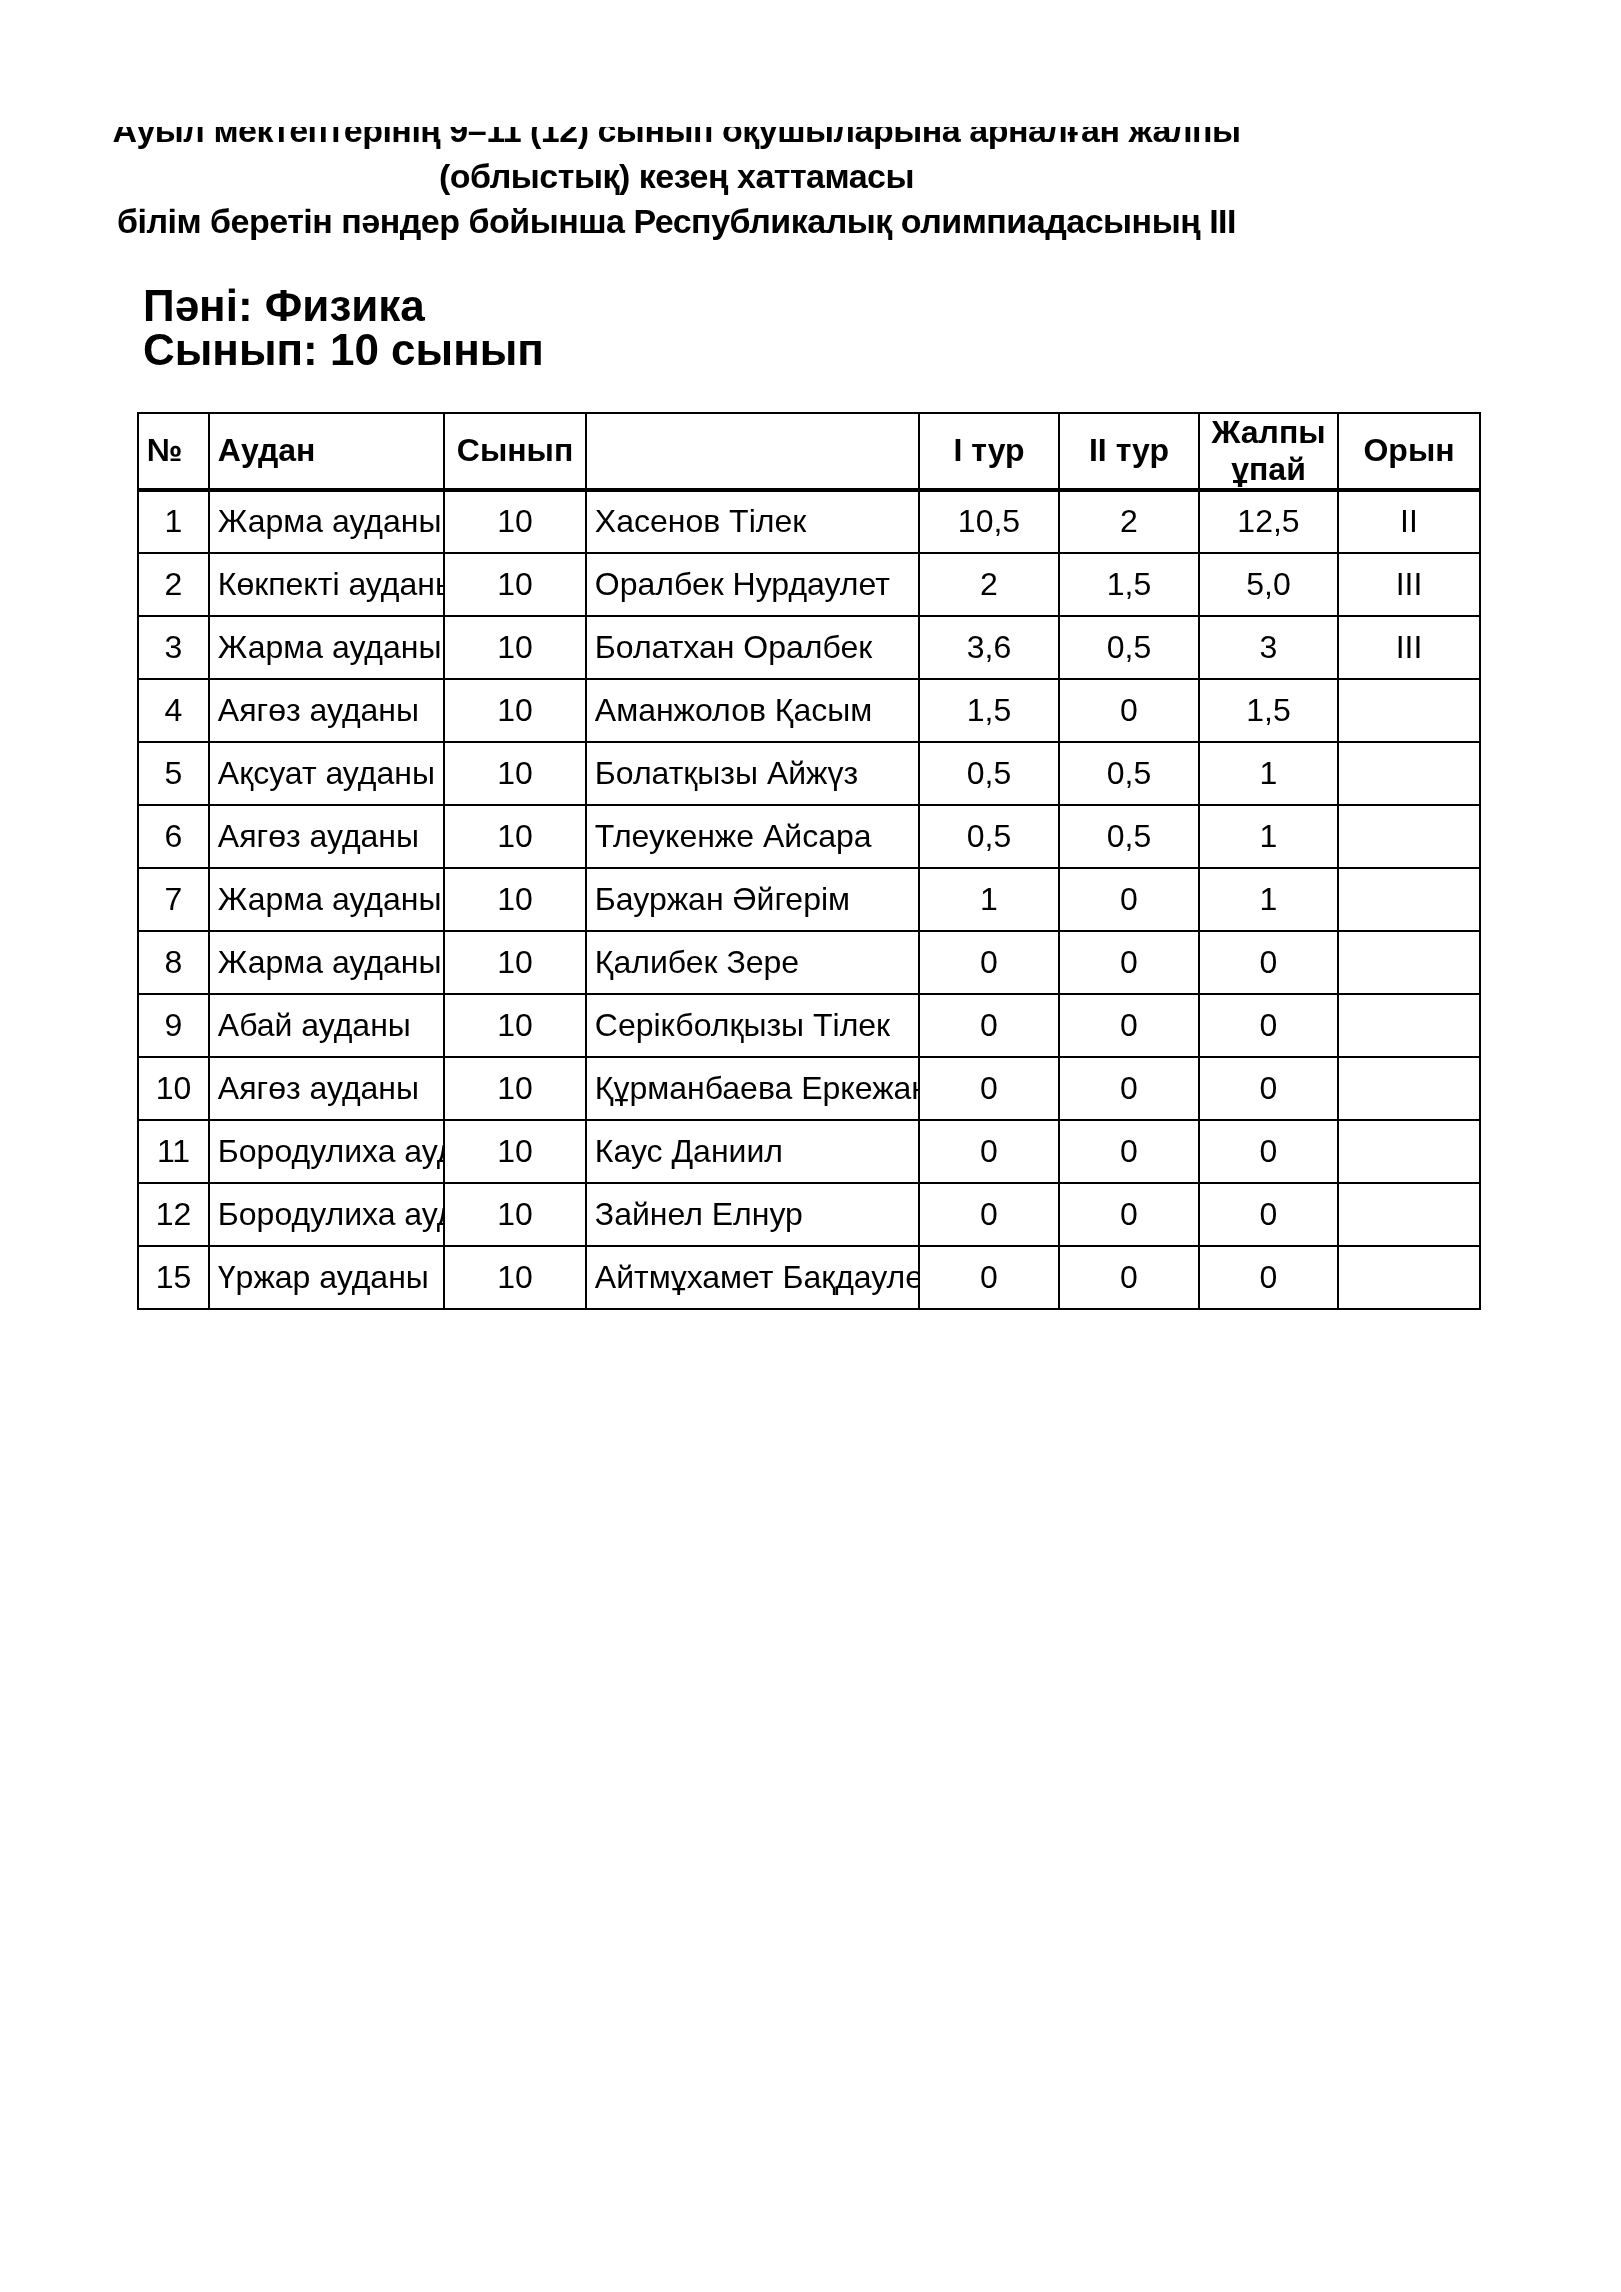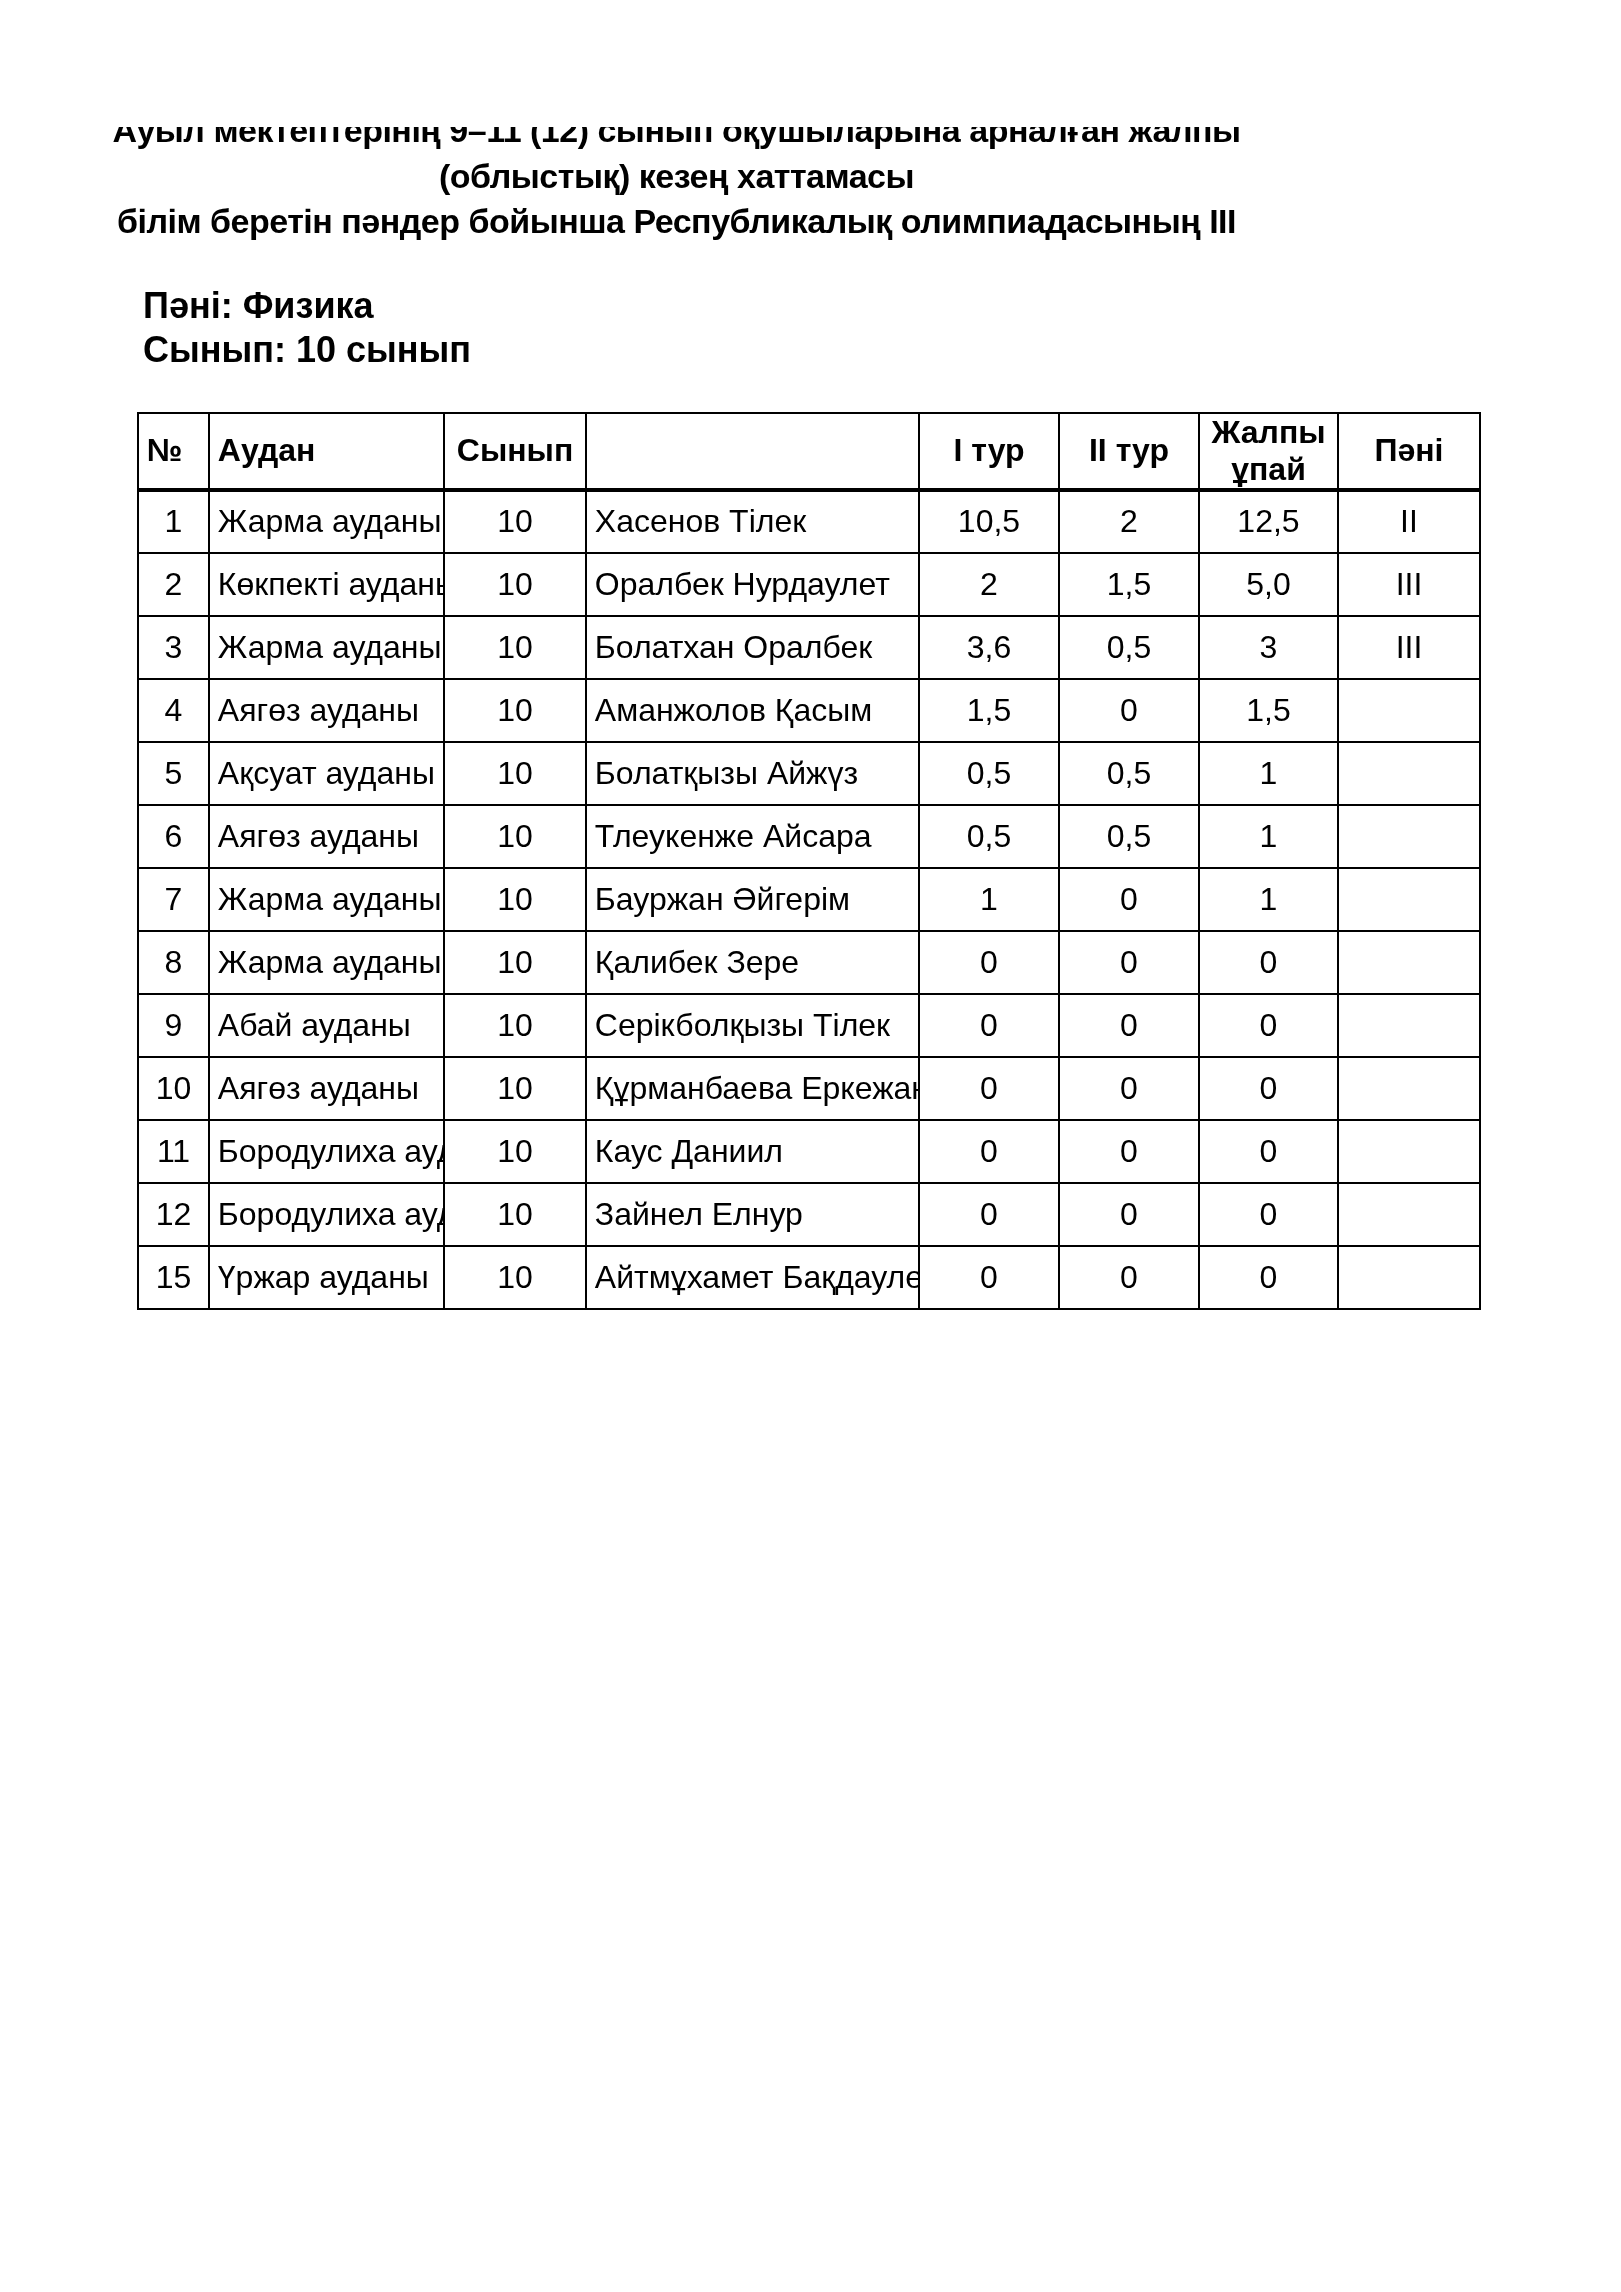--- a/index.html
+++ b/index.html
@@ -35,21 +35,21 @@
   }
   .title-line1-clip .clip-inner {
     margin-top: -18.6px;
   }
   
   .meta-block {
     position: absolute;
     left: 143px;
     top: 284px;
     font-weight: bold;
-    font-size: 36px;
+    font-size: 44px;
     line-height: 44px;
     white-space: nowrap;
   }
   
   table.results {
     position: absolute;
     left: 137px;
     top: 412px;
     width: 1343px;
     border-collapse: collapse;
@@ -110,21 +110,21 @@
     </colgroup>
     <thead>
       <tr>
         <th class="al">№</th>
         <th class="al">Аудан</th>
         <th class="ac">Сынып</th>
         <th class="al"></th>
         <th class="ac">I тур</th>
         <th class="ac">II тур</th>
         <th class="ac">Жалпы ұпай</th>
-        <th class="ac">Пәні</th>
+        <th class="ac">Орын</th>
       </tr>
     </thead>
     <tbody>
   <tr>
     <td class="ac">1</td>
     <td class="al">Жарма ауданы</td>
     <td class="ac">10</td>
     <td class="al">Хасенов Тілек</td>
     <td class="ac">10,5</td>
     <td class="ac">2</td>

